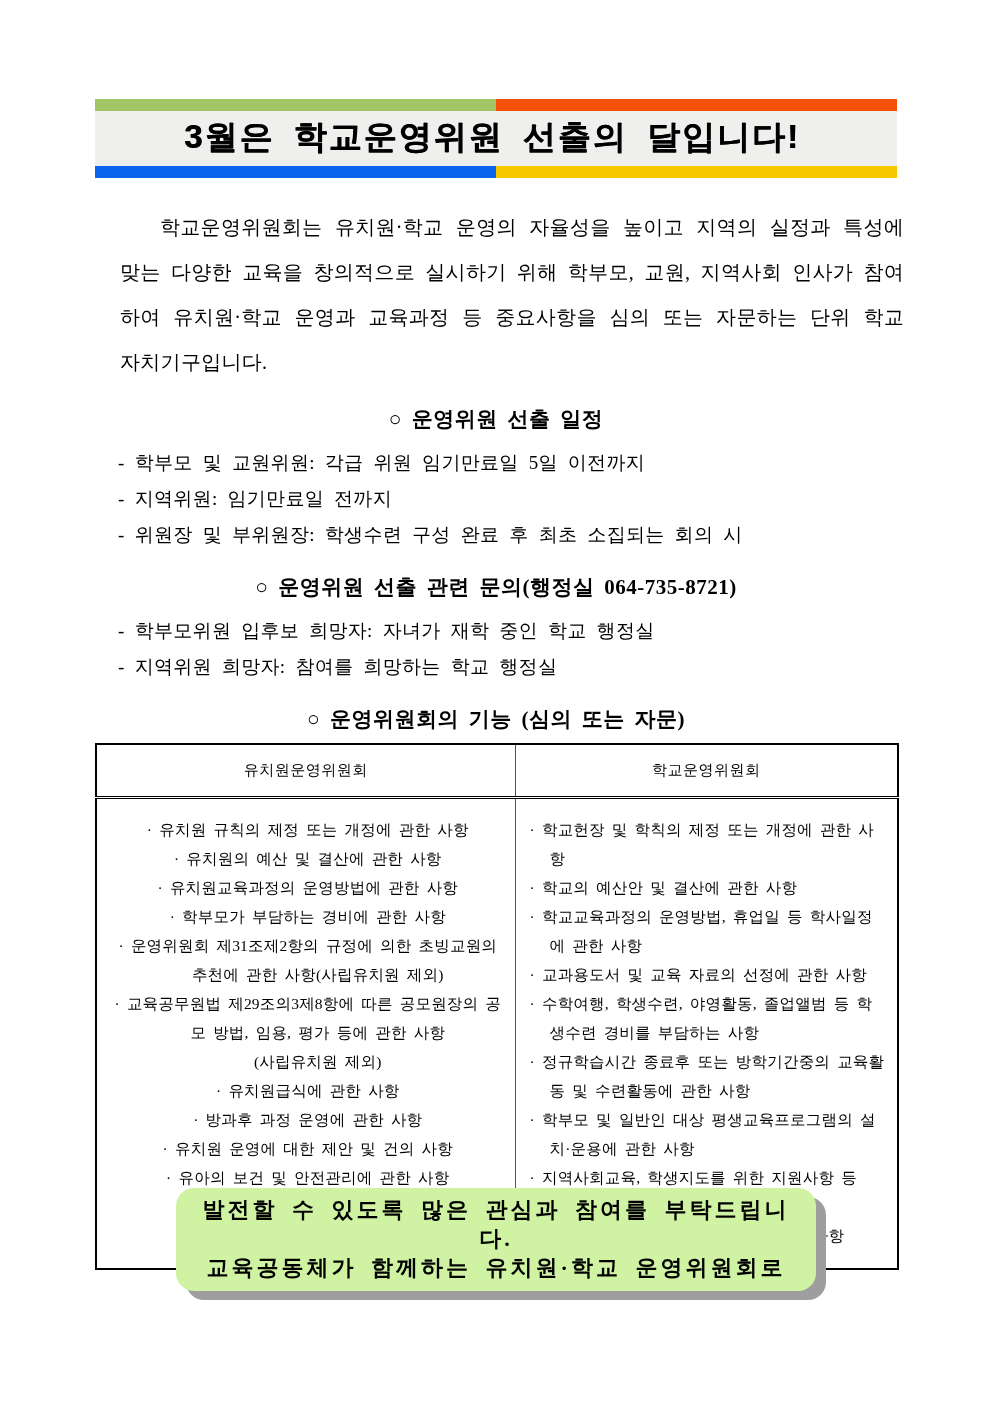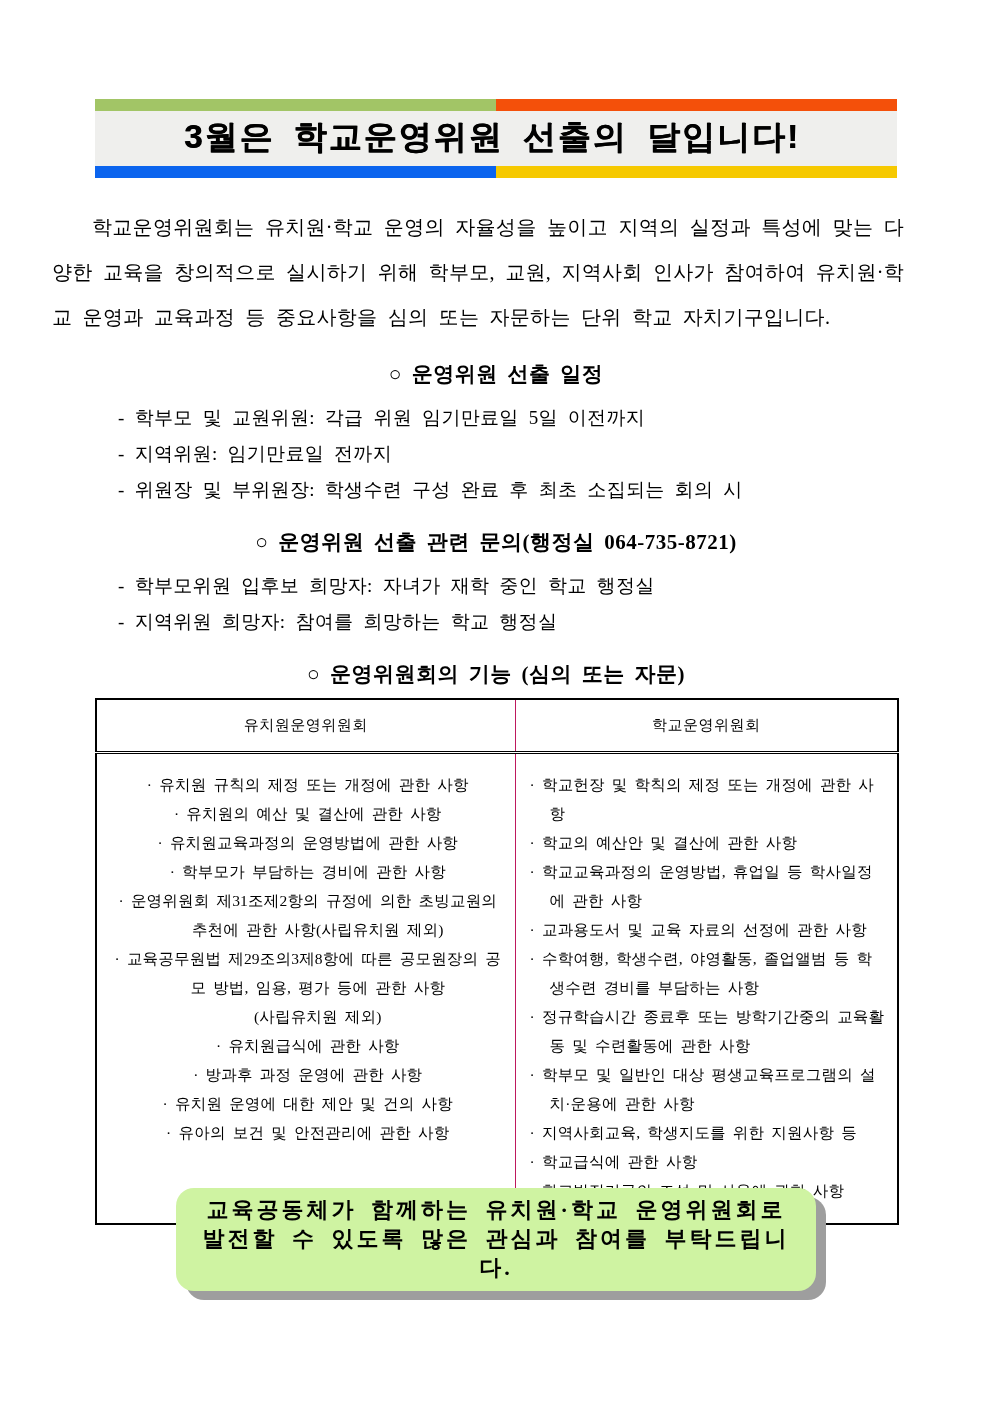--- a/index.html
+++ b/index.html
@@ -26,21 +26,21 @@
     font-weight: bold;
     font-size: 33px;
     letter-spacing: 2px;
     word-spacing: 8px;
     color: #000;
     text-shadow: 0.6px 0 0 #000;
   }
 
   
   .intro {
-    margin: 27px 88px 0 52px;
+    margin: 27px 88px 0 120px;
     font-size: 20px;
     line-height: 45px;
     text-align: justify;
     text-indent: 2em;
     word-spacing: 5px;
     letter-spacing: 0.3px;
     white-space: pre-wrap;
   }
 
   
@@ -196,15 +196,15 @@
             <div class="cell-item">· 지역사회교육, 학생지도를 위한 지원사항 등</div>
             <div class="cell-item">· 학교급식에 관한 사항</div>
             <div class="cell-item">· 학교발전기금의 조성 및 사용에 관한 사항</div>
           </div>
       </td>
     </tr>
   </tbody>
 </table>
 
 <div class="footer-box" style="background-color: rgb(207, 243, 162);">
+  <div class="footer-line">발전할 수 있도록 많은 관심과 참여를 부탁드립니다.</div>
   <div class="footer-line">교육공동체가 함께하는 유치원·학교 운영위원회로</div>
-  <div class="footer-line">발전할 수 있도록 많은 관심과 참여를 부탁드립니다.</div>
 </div>
 
 </body></html>

